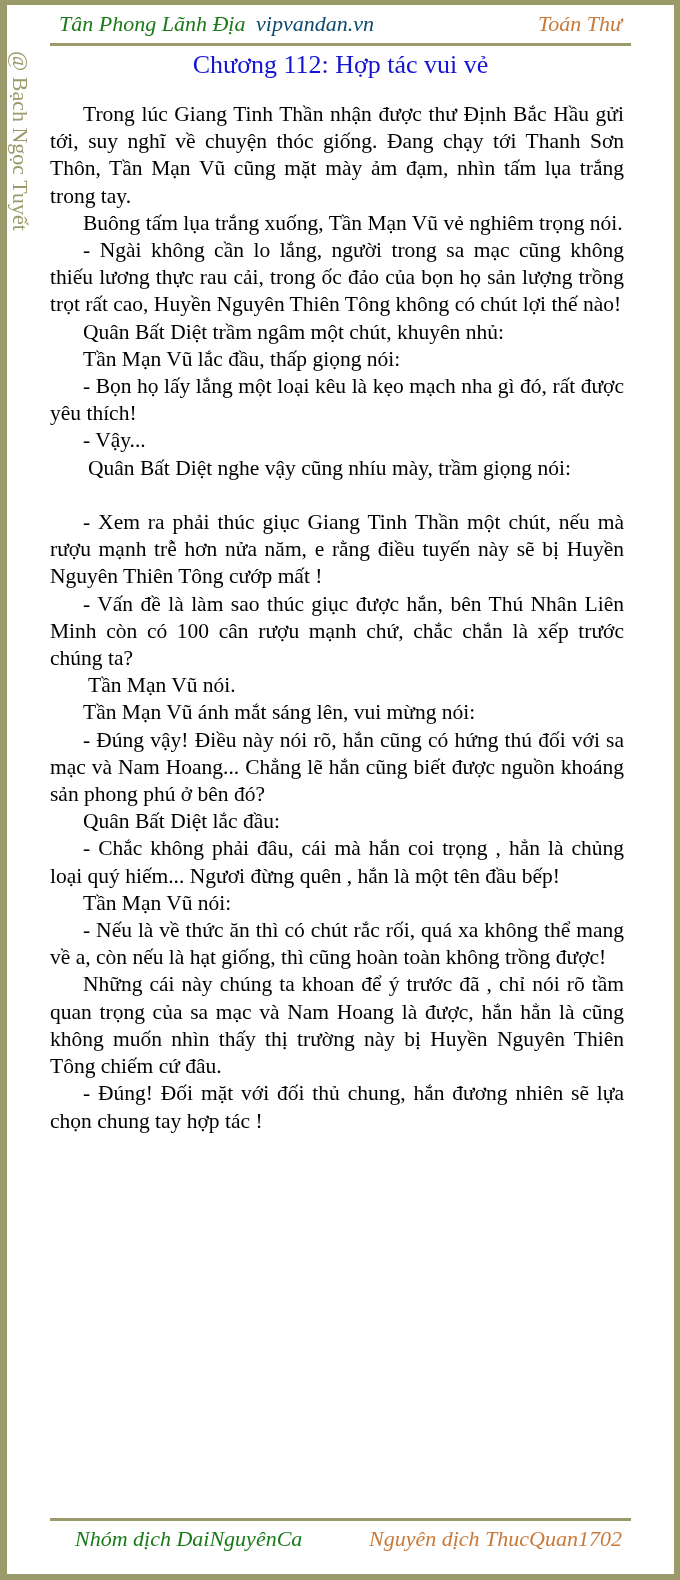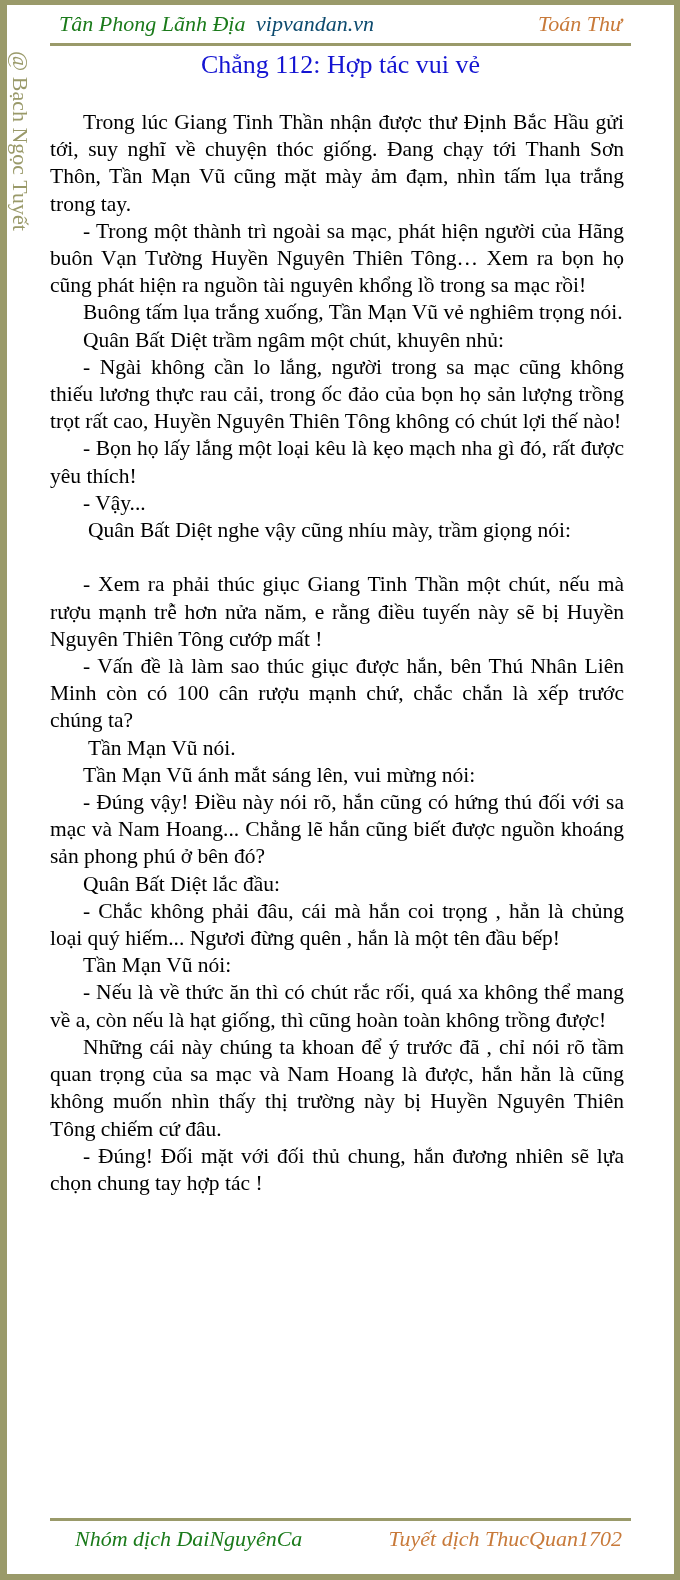--- a/index.html
+++ b/index.html
@@ -38,21 +38,20 @@
       font-size: 22px; color: #9a9a6a;
     }
     .chapter-title {
       position: absolute; left: 0; right: 0; top: 45px;
       text-align: center; color: #1414d2; font-size: 26px;
     }
     .content {
       position: absolute; left: 43px; right: 50px; top: 96px;
       font-size: 21.5px; line-height: 27.2px; color: #000;
       text-align: justify;
-      margin-top: 8px;
     }
     .content p { margin: 0; text-indent: 33px; }
     .content p.extra-indent { text-indent: 38px; }
     .content p.blank { height: 27.2px; }
     .footer {
       position: absolute; left: 44px; right: 44px; top: 1518px;
       font-style: italic; font-size: 22px;
     }
     .footer .group { position: absolute; left: 24px; top: 3px; color: #1a7a1a; }
     .footer .translator { position: absolute; right: 8px; top: 3px; color: #c87a3a; }
@@ -65,43 +64,43 @@
     <span class="site-name">Tân Phong Lãnh Địa</span>
     <span class="site-url">vipvandan.vn</span>
     <span class="genre">Toán Thư</span>
   </div>
   <div class="rule top"></div>
 
   <div class="watermark">
     <span>@ Bạch Ngọc Tuyết</span>
   </div>
 
-  <div class="chapter-title">Chẳng 112: Hợp tác vui vẻ</div>
+  <div class="chapter-title">Chương 112: Hợp tác vui vẻ</div>
 
   <div class="content">
     <p>Trong lúc Giang Tinh Thần nhận được thư Định Bắc Hầu gửi tới, suy nghĩ về chuyện thóc giống. Đang chạy tới Thanh Sơn Thôn, Tần Mạn Vũ cũng mặt mày ảm đạm, nhìn tấm lụa trắng trong tay.</p>
-    <p>- Trong một thành trì ngoài sa mạc, phát hiện người của Hãng buôn Vạn Tường Huyền Nguyên Thiên Tông… Xem ra bọn họ cũng phát hiện ra nguồn tài nguyên khổng lồ trong sa mạc rồi!</p>
     <p>Buông tấm lụa trắng xuống, Tần Mạn Vũ vẻ nghiêm trọng nói.</p>
+    <p>- Ngài không cần lo lắng, người trong sa mạc cũng không thiếu lương thực rau cải, trong ốc đảo của bọn họ sản lượng trồng trọt rất cao, Huyền Nguyên Thiên Tông không có chút lợi thế nào!</p>
     <p>Quân Bất Diệt  trầm ngâm một chút, khuyên nhủ:</p>
-    <p>- Ngài không cần lo lắng, người trong sa mạc cũng không thiếu lương thực rau cải, trong ốc đảo của bọn họ sản lượng trồng trọt rất cao, Huyền Nguyên Thiên Tông không có chút lợi thế nào!</p>
+    <p>Tần Mạn Vũ lắc đầu, thấp giọng nói:</p>
     <p>- Bọn họ lấy lắng một loại kêu là kẹo mạch nha gì đó, rất được yêu thích!</p>
     <p>-  Vậy...</p>
     <p class="extra-indent">Quân Bất Diệt nghe vậy cũng nhíu mày, trầm giọng nói:</p>
     <p class="blank"></p>
     <p>- Xem ra phải thúc giục Giang Tinh Thần một chút, nếu mà rượu mạnh trễ hơn nửa năm, e rằng điều tuyến này sẽ bị Huyền Nguyên Thiên Tông cướp mất !</p>
     <p>- Vấn đề là làm sao thúc giục được hắn, bên Thú Nhân Liên Minh còn có 100 cân rượu mạnh chứ, chắc chắn là xếp trước chúng ta?</p>
     <p class="extra-indent">Tần Mạn Vũ nói.</p>
     <p>Tần Mạn Vũ ánh mắt sáng lên, vui mừng nói:</p>
     <p>- Đúng vậy! Điều này nói rõ, hắn cũng có hứng thú đối với sa mạc và Nam Hoang... Chẳng lẽ hắn cũng biết  được nguồn khoáng sản phong phú ở bên đó?</p>
     <p>Quân Bất Diệt lắc đầu:</p>
     <p>- Chắc không phải đâu, cái mà hắn coi trọng , hẳn là chủng loại quý hiếm... Ngươi đừng quên , hắn là một tên đầu bếp!</p>
     <p>Tần Mạn Vũ nói:</p>
     <p>- Nếu là về thức ăn thì có chút rắc rối, quá xa không thể mang về a, còn nếu là hạt giống, thì cũng hoàn toàn không trồng được!</p>
     <p>Những cái này chúng ta khoan để ý trước đã , chỉ nói rõ tầm quan trọng của sa mạc và Nam Hoang là được, hắn hẳn là cũng không muốn nhìn thấy thị trường này bị Huyền Nguyên Thiên Tông chiếm cứ đâu.</p>
     <p>- Đúng! Đối mặt với đối thủ chung, hắn đương nhiên sẽ lựa chọn chung tay hợp tác !</p>
   </div>
 
   <div class="rule bottom"></div>
   <div class="footer">
     <span class="group">Nhóm dịch DaiNguyênCa</span>
-    <span class="translator">Tuyết dịch ThucQuan1702</span>
+    <span class="translator">Nguyên dịch ThucQuan1702</span>
   </div>
 </div>
 
 </body></html>

